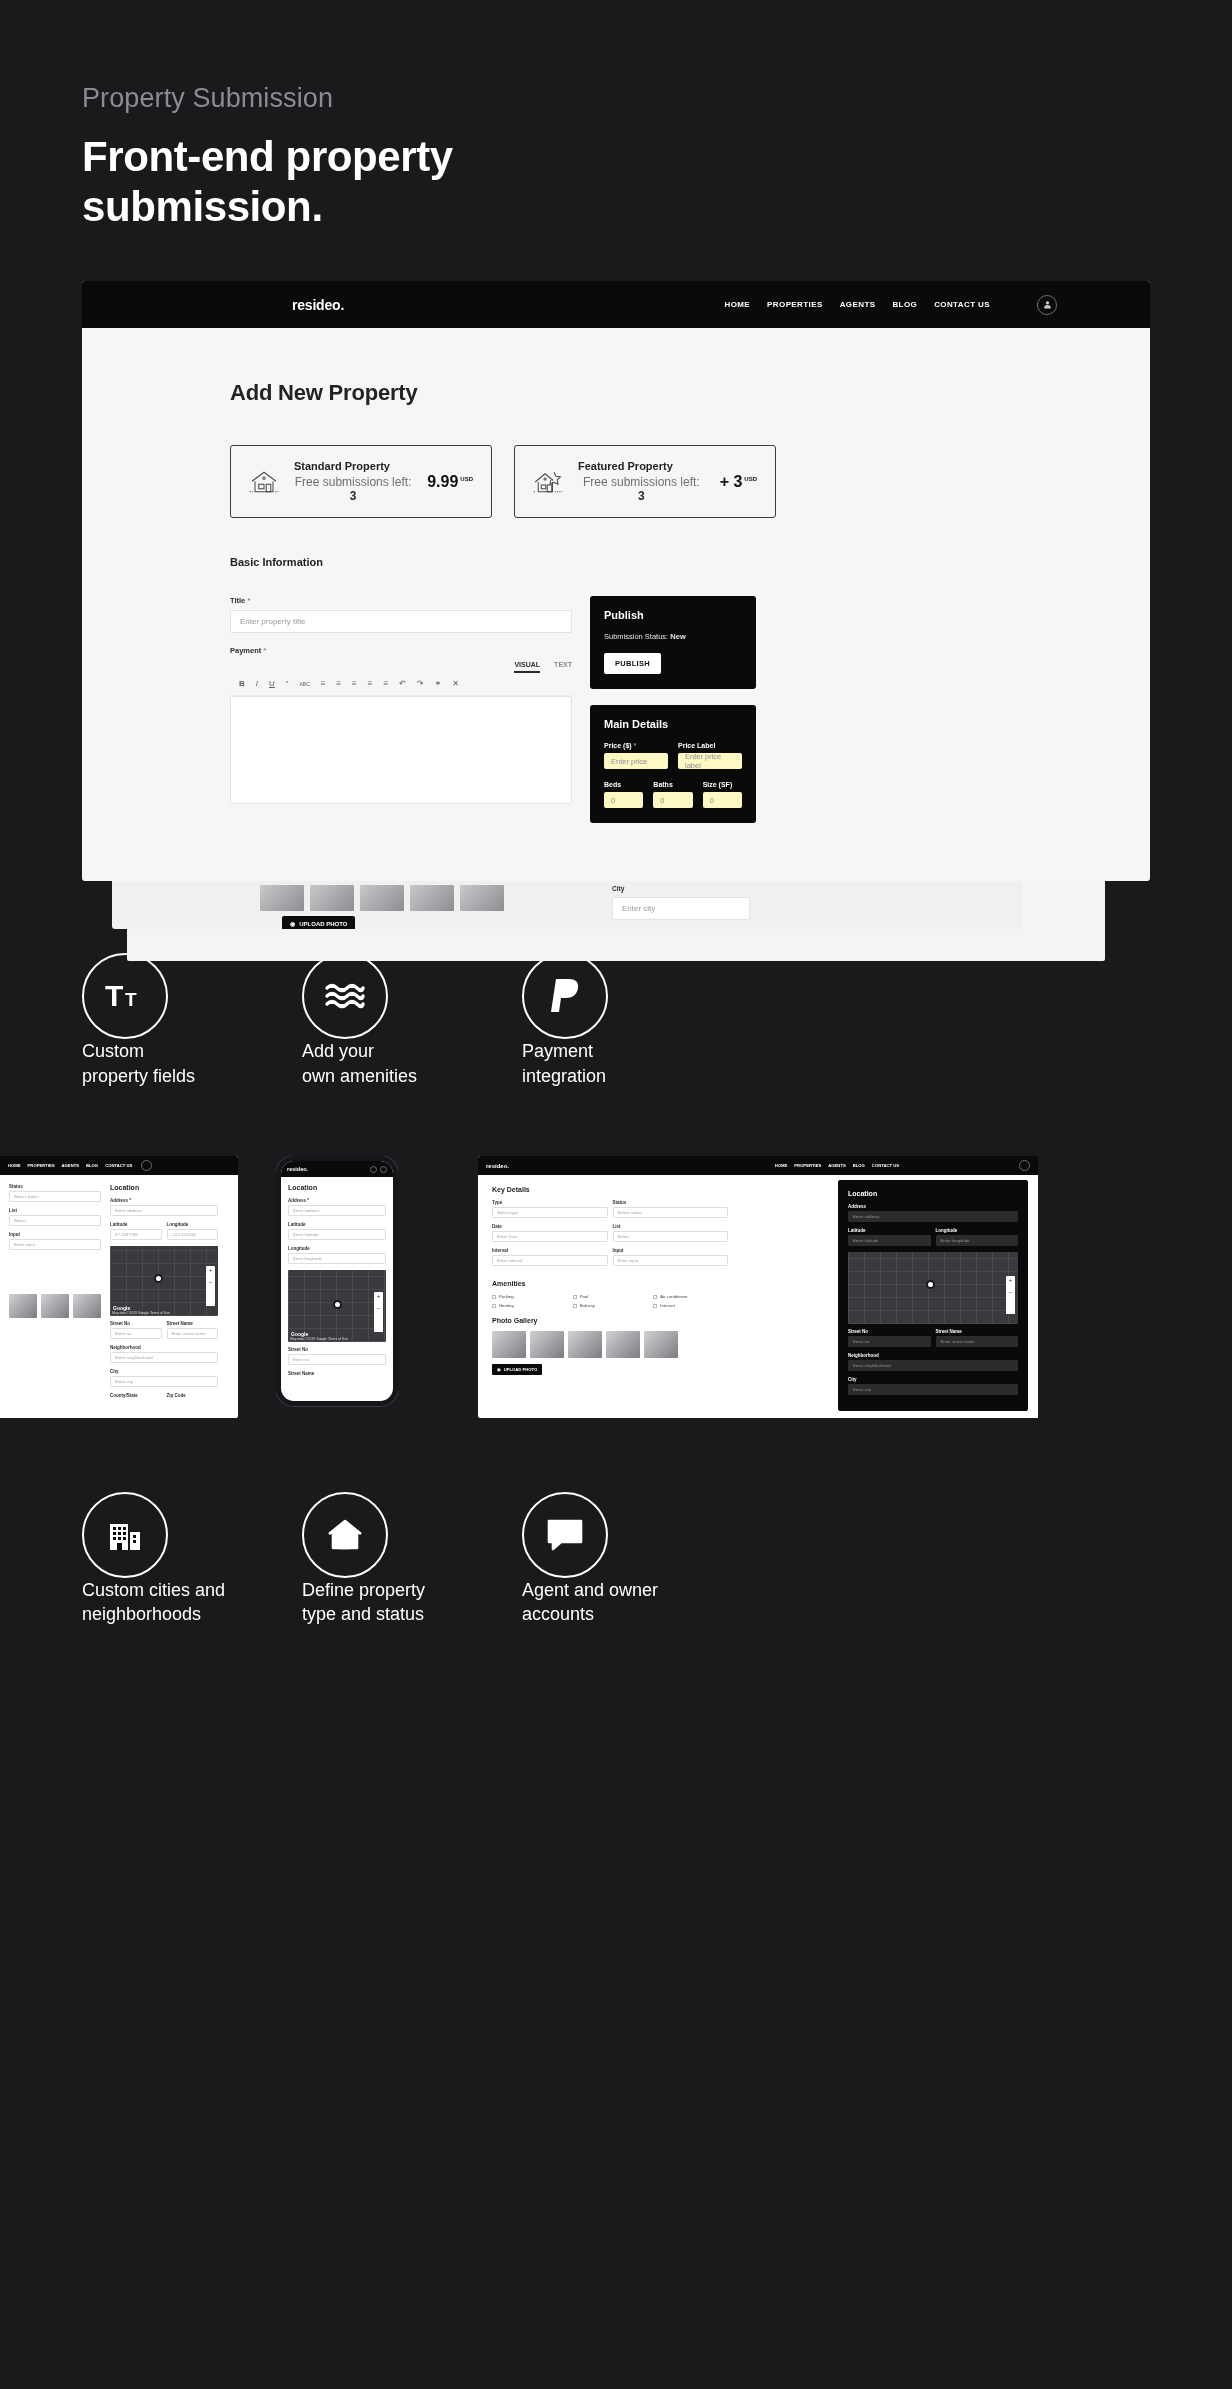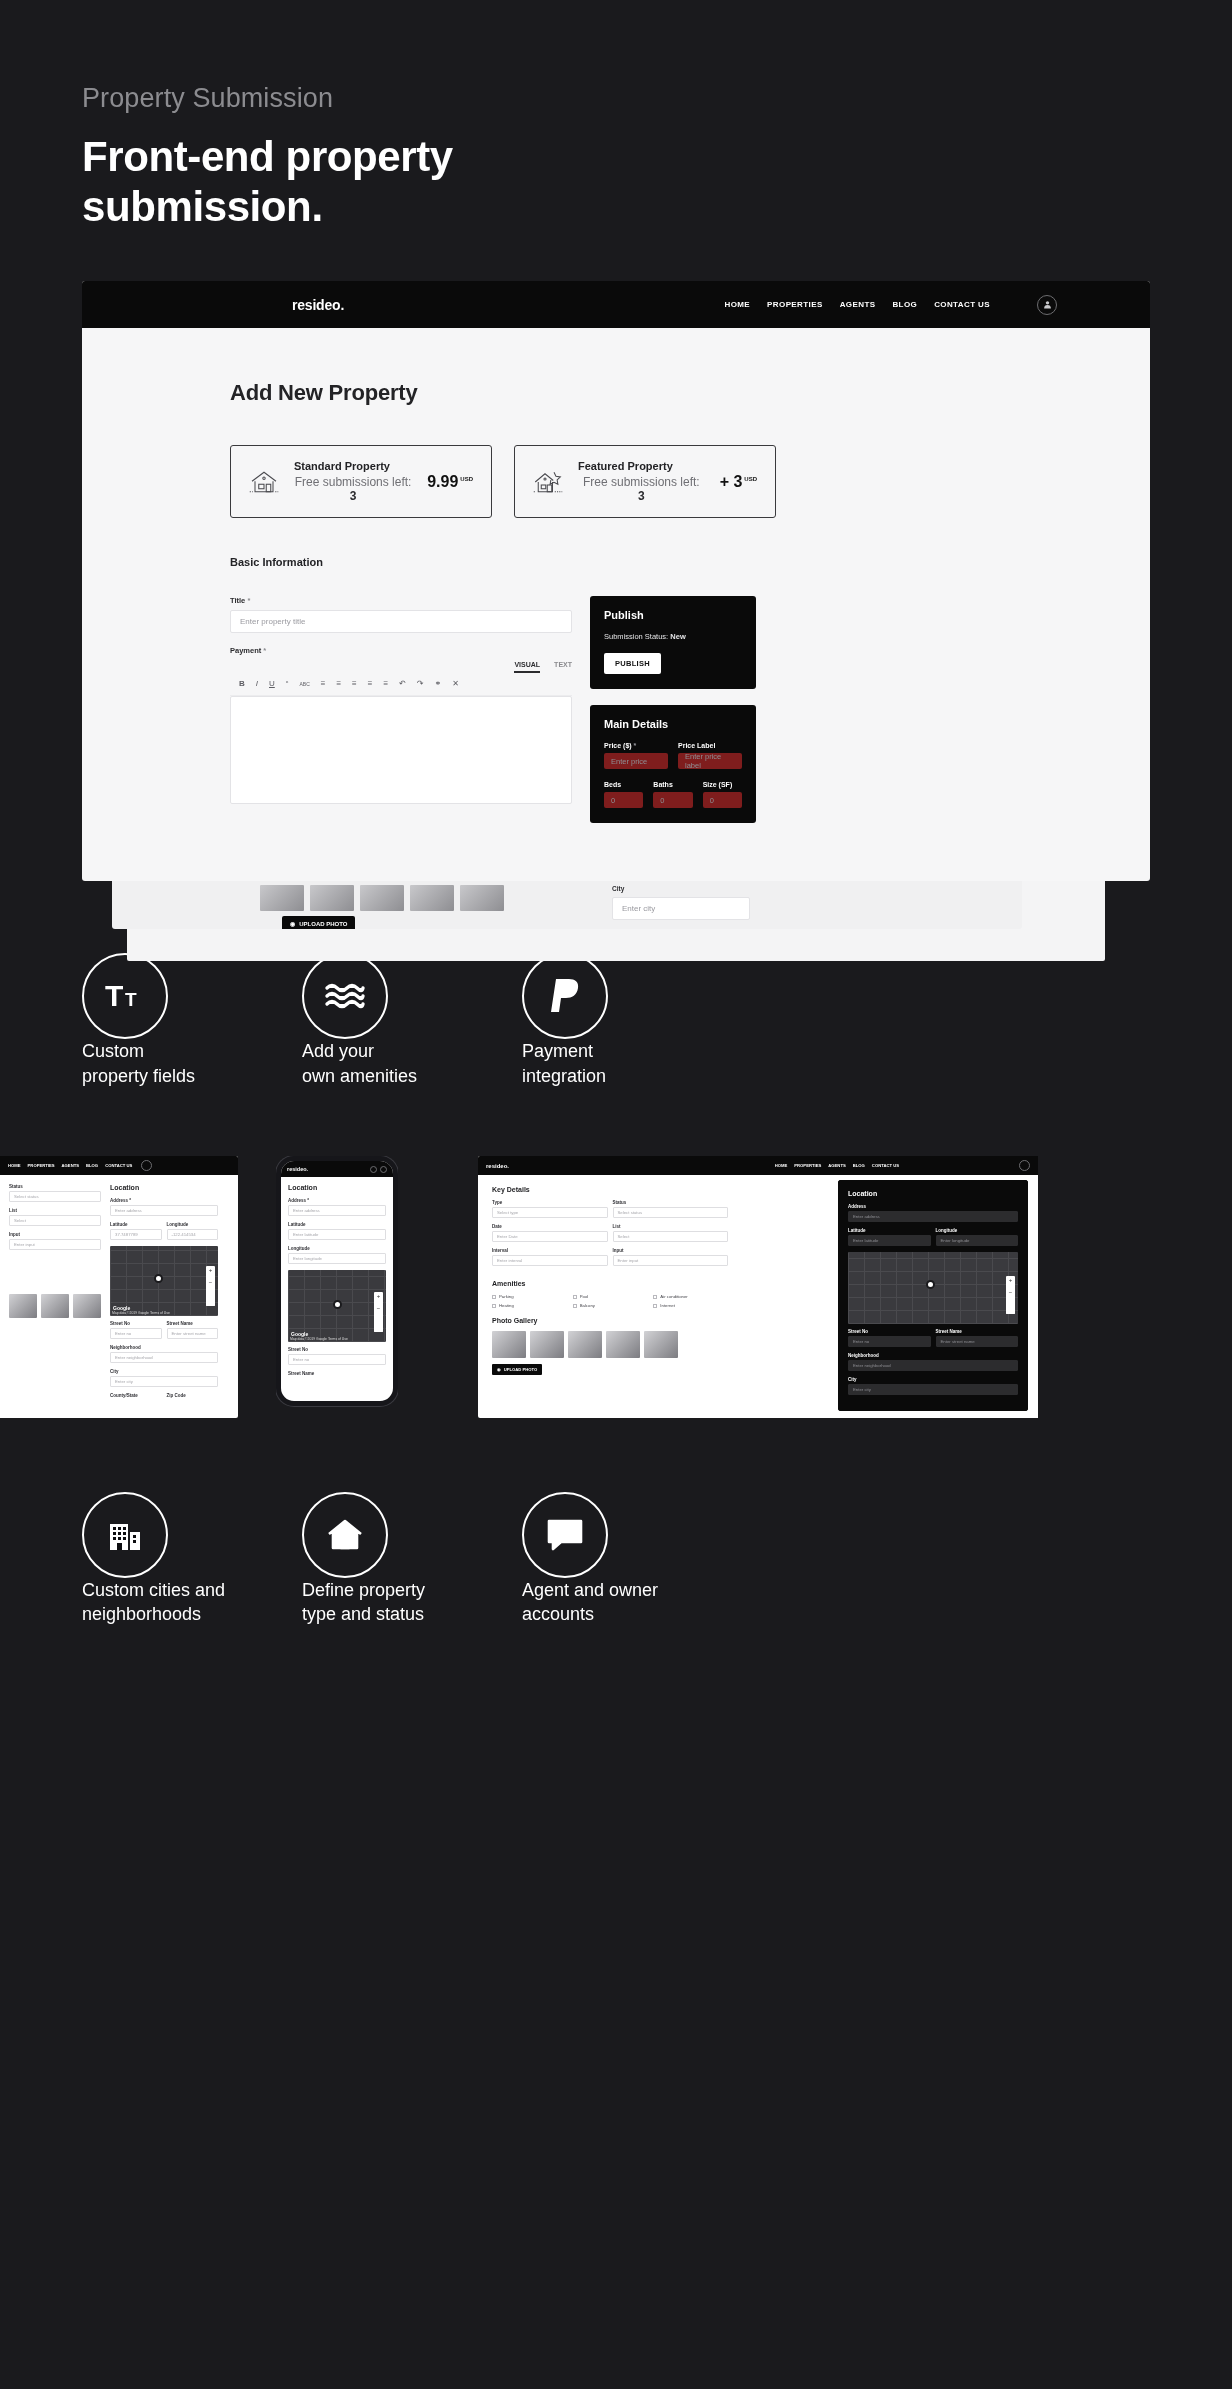--- a/index.html
+++ b/index.html
@@ -113,21 +113,21 @@
   .panel-status { color: #e4e4e6; font-size: 7.5px; margin-top: 11px; }
   .panel-status b { font-weight: 700; }
   .panel-btn {
     margin-top: 12px; display: inline-flex; align-items: center; justify-content: center;
     background: #fff; color: #111; font-size: 7.5px; font-weight: 700;
     padding: 6px 11px; border-radius: 2px; letter-spacing: .3px;
   }
   .p-lbl { color: #fff; font-size: 7px; font-weight: 700; margin-bottom: 4px; }
   .p-lbl i { font-style: normal; color: #9a9aa0; }
   .p-in {
-    background: #7f1d1d; border-radius: 2px; height: 16px; font-size: 7.5px;
+    background: #fef9c3; border-radius: 2px; height: 16px; font-size: 7.5px;
     color: #8e8e93; display: flex; align-items: center; padding: 0 7px;
   }
   .p-row { display: flex; gap: 10px; margin-top: 12px; }
   .p-col { flex: 1; }
 
   
   .mock-strip {
     position: absolute; left: 30px; top: 600px; width: 910px; height: 48px;
     background: #f0f0f1; border-radius: 0 0 3px 3px; overflow: hidden;
   }

